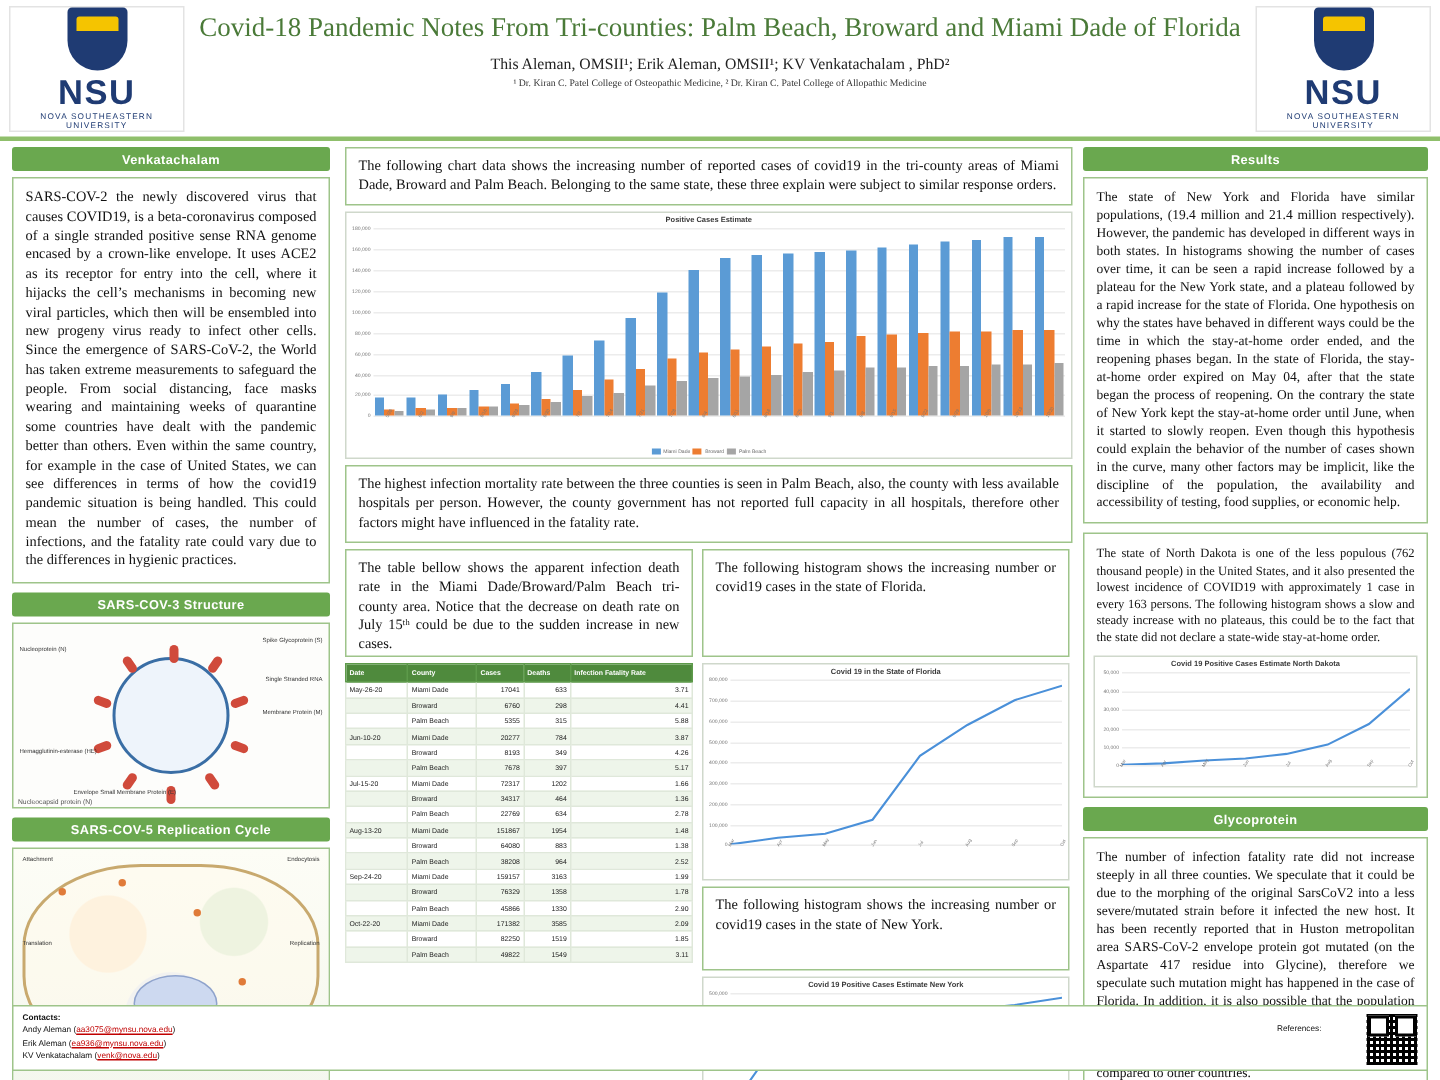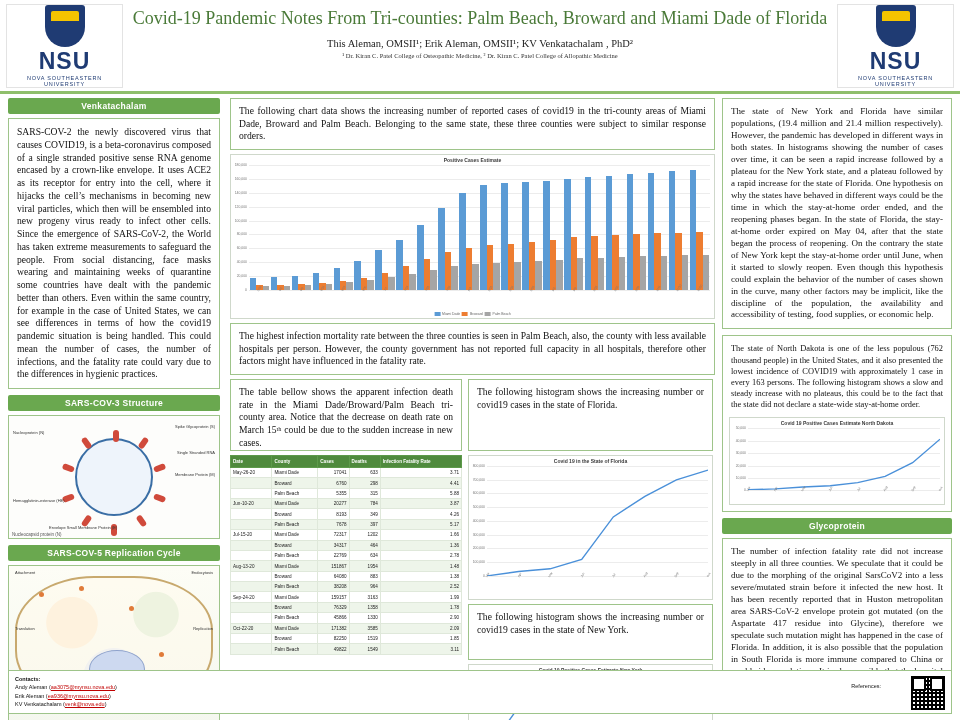--- a/index.html
+++ b/index.html
@@ -217,21 +217,21 @@
 <div class="poster">
 
   <div class="header">
     <div class="logo-box logo-left">
       <div class="logo-shield"></div>
       <div class="logo-nsu">NSU</div>
       <div class="logo-sub">NOVA SOUTHEASTERN UNIVERSITY</div>
     </div>
 
     <div class="title-wrap">
-      <h1 class="poster-title">Covid-19 Pandemic Notes From Tri-counties: Palm Beach, Broward and Miami Dade of Florida</h1>
+      <h1 class="poster-title">Covid-18 Pandemic Notes From Tri-counties: Palm Beach, Broward and Miami Dade of Florida</h1>
       <div class="authors">This Aleman, OMSII¹; Erik Aleman, OMSII¹; KV Venkatachalam , PhD²</div>
       <div class="affil">¹ Dr. Kiran C. Patel College of Osteopathic Medicine, ² Dr. Kiran C. Patel College of Allopathic Medicine</div>
     </div>
 
     <div class="logo-box logo-right">
       <div class="logo-shield"></div>
       <div class="logo-nsu">NSU</div>
       <div class="logo-sub">NOVA SOUTHEASTERN UNIVERSITY</div>
     </div>
   </div>
@@ -284,21 +284,21 @@
         <div class="lbl" style="right:6px;top:60px;">Replication</div>
         <div class="lbl" style="left:6px;bottom:18px;">Assembly</div>
         <div class="lbl" style="right:6px;bottom:18px;">Release</div>
       </div>
 
     </div>
   </div>
 
   <div class="col-mid">
 
-    <div class="caption-panel mb4">The following chart data shows the increasing number of reported cases of covid19 in the tri-county areas of Miami Dade, Broward and Palm Beach. Belonging to the same state, these three counties were subject to similar response orders.</div>
+    <div class="caption-panel mb4">The following chart data shows the increasing number of reported cases of covid19 in the tri-county areas of Miami Dade, Broward and Palm Beach. Belonging to the same state, these three explain were subject to similar response orders.</div>
 
     <div class="chart-card mb4" style="height:165px;">
       <div class="chart-title">Positive Cases Estimate</div>
       <div class="plot" id="plot-tricounty" style="height:125px;">
           <div class="gridline" style="top: 125px;"></div>
           <div class="ytick" style="top: 125px;">0</div>
           <div class="gridline" style="top: 111.111px;"></div>
           <div class="ytick" style="top: 111.111px;">20,000</div>
           <div class="gridline" style="top: 97.2222px;"></div>
           <div class="ytick" style="top: 97.2222px;">40,000</div>
@@ -409,21 +409,21 @@
         <span><span class="sw" style="background:#5b9bd5;"></span><span>Miami Dade</span></span>
         &nbsp;<span><span class="sw" style="background:#ed7d31;"></span><span>Broward</span></span>
         &nbsp;<span><span class="sw" style="background:#a5a5a5;"></span><span>Palm Beach</span></span>
       </div>
     </div>
 
     <div class="caption-panel mb4">The highest infection mortality rate between the three counties is seen in Palm Beach, also, the county with less available hospitals per person.  However, the county government has not reported full capacity in all hospitals, therefore other factors might have influenced in the fatality rate.</div>
 
     <div style="display:flex;gap:6px;">
       <div style="width:232px;">
-        <div class="caption-panel mb4" style="height:72px;">The table bellow shows the apparent infection death rate in the Miami Dade/Broward/Palm Beach tri-county area. Notice that the decrease on death rate on March 15ᵗʰ could be due to the sudden increase in new cases.</div>
+        <div class="caption-panel mb4" style="height:72px;">The table bellow shows the apparent infection death rate in the Miami Dade/Broward/Palm Beach tri-county area. Notice that the decrease on death rate on July 15ᵗʰ could be due to the sudden increase in new cases.</div>
         <div>
           <table class="data">
             <thead>
               <tr>
                 <th>Date</th>
                 <th>County</th>
                 <th>Cases</th>
                 <th>Deaths</th>
                 <th>Infection Fatality Rate</th>
               </tr>
@@ -612,20 +612,21 @@
               <svg width="221" height="80" style="position: absolute; left: 0px; top: 0px;">
                 <path d="M0.0 76.8 L31.6 32.0 L63.1 22.4 L94.7 17.6 L126.3 14.4 L157.9 11.2 L189.4 8.0 L221.0 3.2 " fill="none" stroke="#4a90d9" stroke-width="1.4"></path>
               </svg>
             </div>
         </div>
       </div>
     </div>
   </div>
 
   <div class="col-right">
+    <div class="bar mb4">Results</div>
     <div class="panel mb6">
       <div class="panel-text" style="font-size:9px;">The state of New York and Florida have similar populations, (19.4 million and 21.4 million respectively). However, the pandemic has developed in different ways in both states. In histograms showing the number of cases over time, it can be seen a rapid increase followed by a plateau for the New York state, and a plateau followed by a rapid increase for the state of Florida. One hypothesis on why the states have behaved in different ways could be the time in which the stay-at-home order ended, and the reopening phases began. In the state of Florida, the stay-at-home order expired on May 04, after that the state began the process of reopening. On the contrary the state of New York kept the stay-at-home order until June, when it started to slowly reopen. Even though this hypothesis could explain the behavior of the number of cases shown in the curve, many other factors may be implicit, like the discipline of the population, the availability and accessibility of testing, food supplies, or economic help.</div>
     </div>
 
     <div class="panel mb6">
       <div class="panel-text" style="font-size:8.4px;">The state of North Dakota is one of the less populous (762 thousand people) in the United States, and it also presented the lowest incidence of COVID19 with approximately 1 case in every 163 persons. The following histogram shows a slow and steady increase with no plateaus, this could be to the fact that the state did not declare a state-wide stay-at-home order.</div>
       <div class="chart-card" style="height:88px;margin:0 6px 6px 6px;">
         <div class="chart-title">Covid 19 Positive Cases Estimate North Dakota</div>
         <div class="plot" id="plot-nd" style="height:62px;">
             <div class="gridline" style="top: 62px;"></div>

